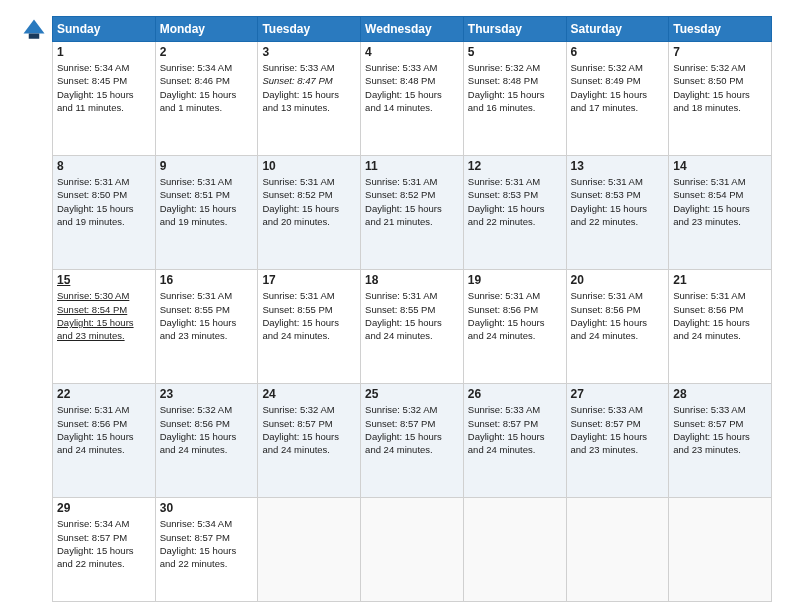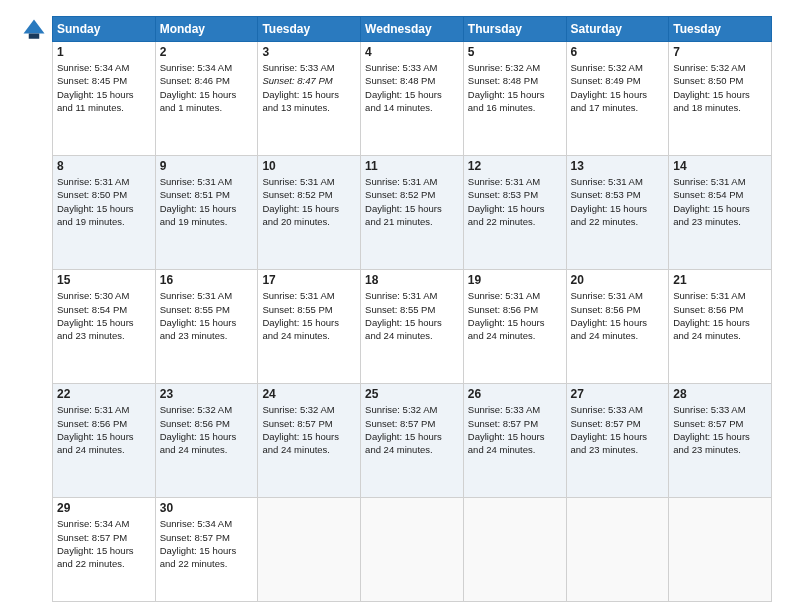--- a/index.html
+++ b/index.html
@@ -228,21 +228,21 @@
           </td>
           <td style="background: rgb(238, 243, 248);">
             <span class="day-num">14</span>
             <span style="display: block; line-height: 1.4;">Sunrise: 5:31 AM</span>
             <span style="display: block; line-height: 1.4;">Sunset: 8:54 PM</span>
             <span style="display: block; line-height: 1.4;">Daylight: 15 hours</span>
             <span style="display: block; line-height: 1.4;">and 23 minutes.</span>
           </td>
         </tr>
         <tr>
-          <td style="background: rgb(255, 255, 255);">
+          <td style="background: rgb(255, 255, 255); text-decoration: underline;">
             <span class="day-num">15</span>
             <span style="display: block; line-height: 1.4;">Sunrise: 5:30 AM</span>
             <span style="display: block; line-height: 1.4;">Sunset: 8:54 PM</span>
             <span style="display: block; line-height: 1.4;">Daylight: 15 hours</span>
             <span style="display: block; line-height: 1.4;">and 23 minutes.</span>
           </td>
           <td style="background: rgb(255, 255, 255);">
             <span class="day-num">16</span>
             <span style="display: block; line-height: 1.4;">Sunrise: 5:31 AM</span>
             <span style="display: block; line-height: 1.4;">Sunset: 8:55 PM</span>

